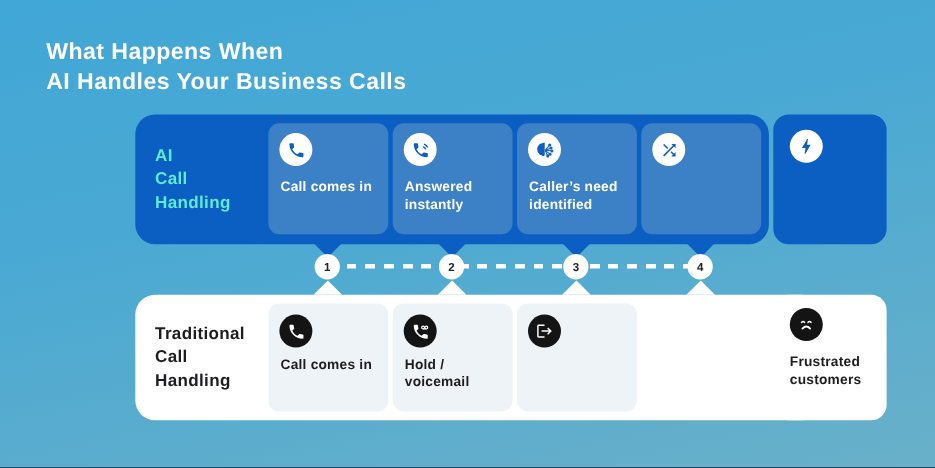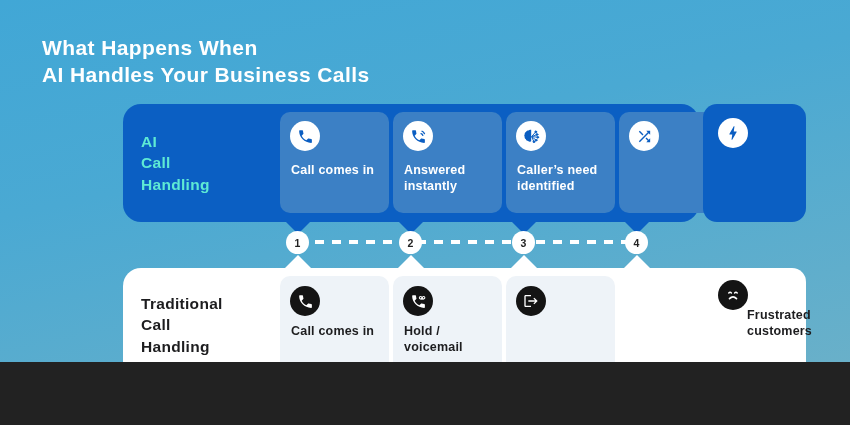--- a/index.html
+++ b/index.html
@@ -1,36 +1,36 @@
 <!DOCTYPE html>
 <html><head>
 <meta charset="utf-8">
 <style>
   html,body{margin:0;padding:0;background:#222;}
   .stage{
-    position:relative;width:850px;height:362px;overflow:hidden;
+    position:relative;width:850px;height:425px;overflow:hidden;
     background:linear-gradient(168deg,#41a7d6 0%,#4aa9d3 40%,#69b0c9 100%);
     font-family:"Liberation Sans","DejaVu Sans",sans-serif;
   }
   .pre{white-space:pre-line;}
   .title{
     position:absolute;left:42px;top:34px;
     color:#ffffff;font-size:21px;font-weight:700;line-height:27px;letter-spacing:.4px;
   }
   
   .ai-box{
     position:absolute;left:123px;top:104px;width:576px;height:118px;
     background:#0b5fc3;border-radius:18px;
   }
   .row-label{
     position:absolute;left:18px;top:50%;transform:translateY(-50%);
     font-size:15.5px;font-weight:700;line-height:1.38;letter-spacing:.3px;
   }
   .ai-box .row-label{color:#5eead4;}
-  .card{position:absolute;top:8px;width:109px;border-radius:10px;margin-left:36px;}
+  .card{position:absolute;top:8px;width:109px;border-radius:10px;}
   .ai-box .card{height:101px;background:#3c80c5;}
   .c0{left:121px}.c1{left:234px}.c2{left:347px}.c3{left:460px}
   .icon-circle{
     position:absolute;left:10px;top:9px;width:30px;height:30px;border-radius:50%;
     display:flex;align-items:center;justify-content:center;
   }
   .icon-white{background:#ffffff;}
   .icon-black{background:#141414;}
   .card-label{
     position:absolute;left:11px;top:51px;right:5px;
@@ -40,21 +40,21 @@
   
   .outcome{position:absolute;left:703px;width:103px;border-radius:14px;}
   .outcome.ai{top:104px;height:118px;background:#0b5fc3;}
   .outcome.trad{top:268px;height:114px;background:#ffffff;}
   .outcome .icon-circle{left:15px;top:14px;}
   .outcome .out-label{
     position:absolute;left:15px;top:56px;right:6px;
     font-size:12.5px;font-weight:600;line-height:1.26;letter-spacing:.2px;
   }
   .outcome.ai .out-label{color:#ffffff;}
-  .outcome.trad .out-label{color:#1d1d1f;top:40px;margin-left:29px;}
+  .outcome.trad .out-label{color:#1d1d1f;top:54px;}
   .outcome.trad .icon-circle{top:12px;}
   
   .dash-line{
     position:absolute;left:298px;top:240px;width:339px;height:4px;border-radius:2px;
     background:repeating-linear-gradient(90deg,#ffffff 0 9px,transparent 9px 17px);
   }
   .tri{position:absolute;width:0;height:0;}
   .tri-down{border-left:13px solid transparent;border-right:13px solid transparent;border-top:13px solid #0b5fc3;top:221px;}
   .tri-up{border-left:13px solid transparent;border-right:13px solid transparent;border-bottom:13px solid #ffffff;top:255px;}
   .t0{left:285px}.t1{left:398px}.t2{left:511px}.t3{left:624px}

